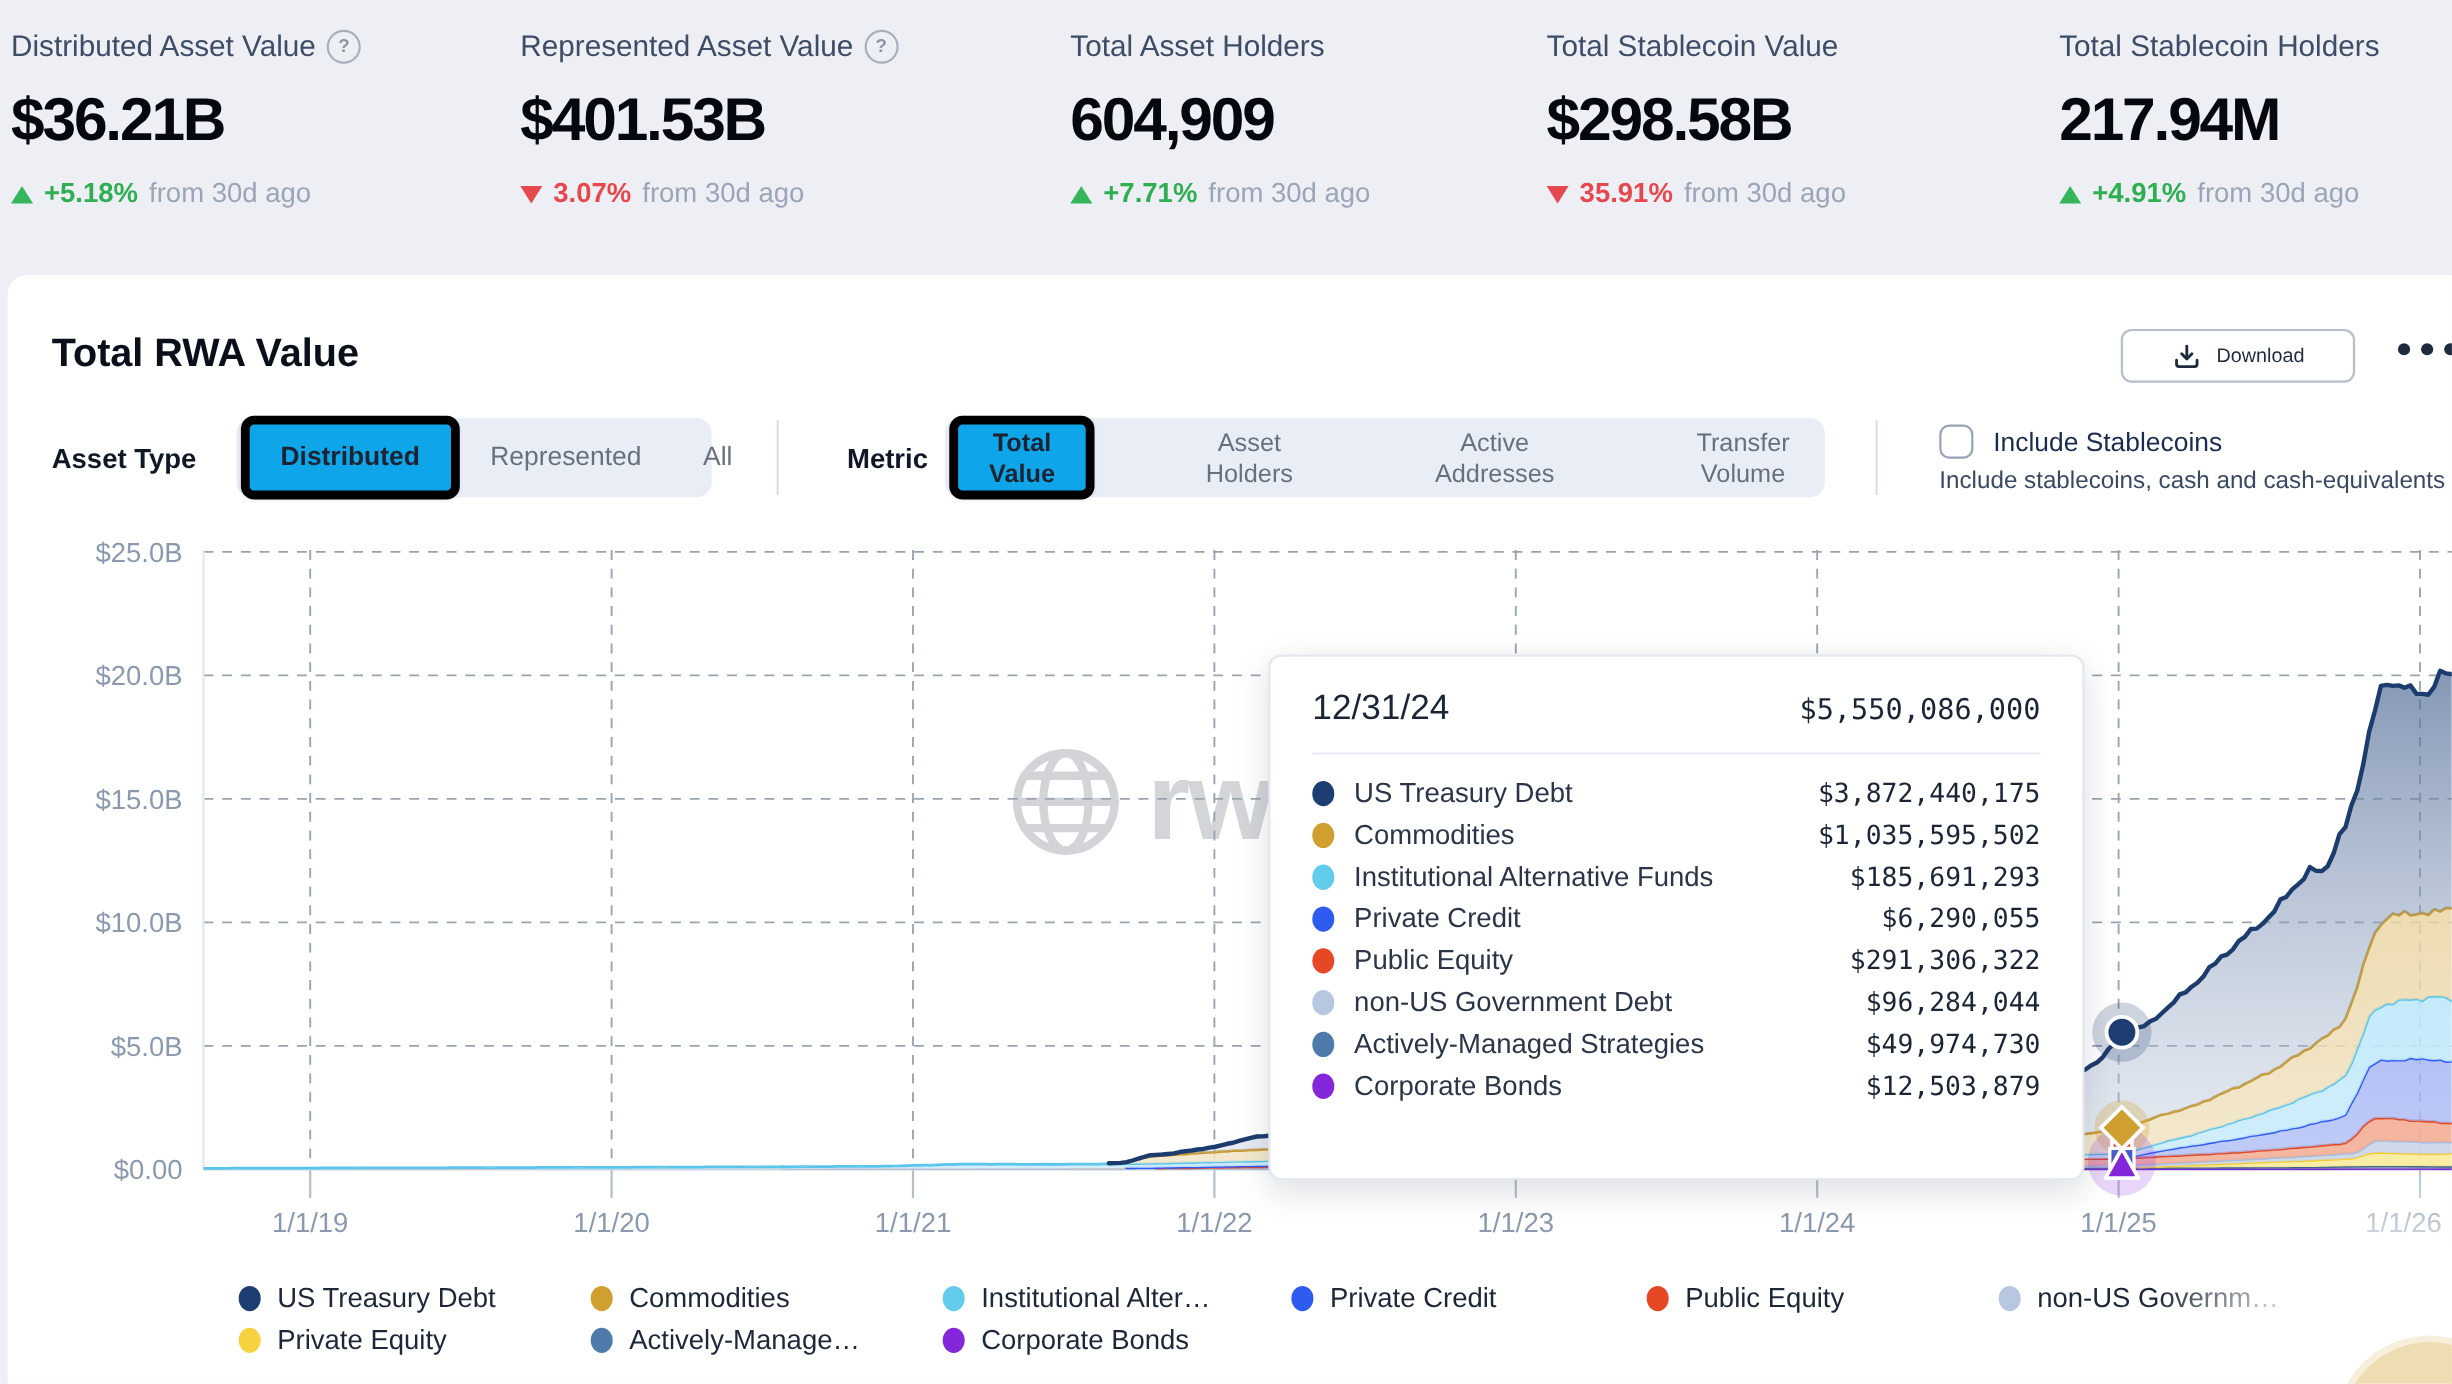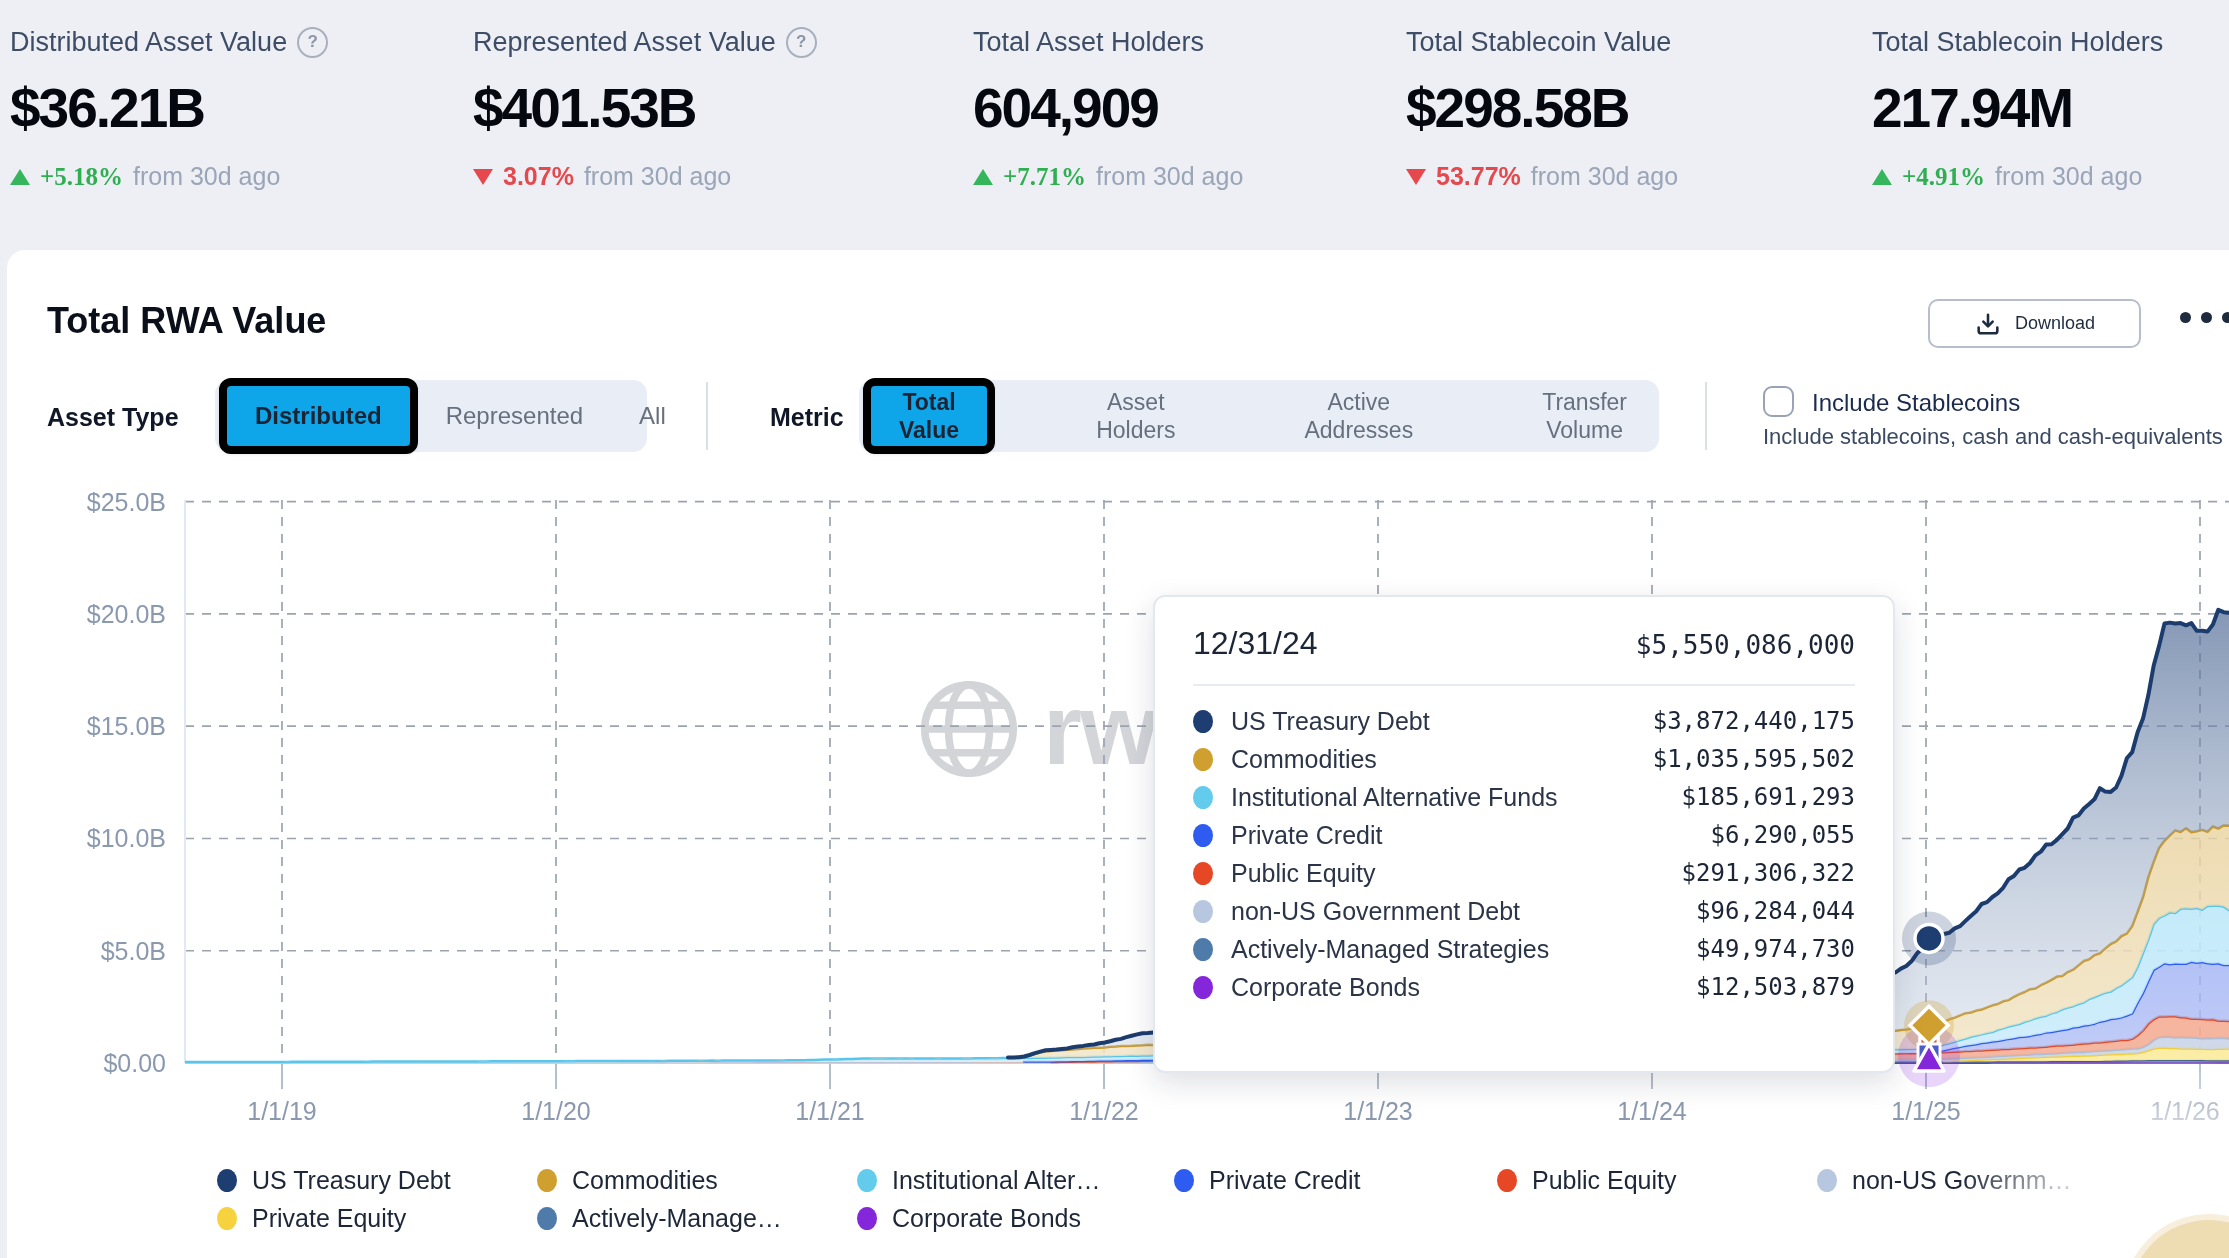--- a/index.html
+++ b/index.html
@@ -12,21 +12,21 @@
   .stat{position:absolute;top:24px;height:180px;}
   .stat .lbl{display:flex;align-items:center;gap:10px;font-size:27px;color:#3e4d66;height:36px;}
   .help{width:27px;height:27px;border:2px solid #a8b0be;border-radius:50%;display:inline-flex;
         align-items:center;justify-content:center;font-size:17px;color:#8b95a6;font-weight:700;}
   .stat .val{margin-top:16px;font-size:55px;font-weight:700;color:#06080f;letter-spacing:-2px;}
   .stat .delta{margin-top:22px;display:flex;align-items:center;gap:10px;font-size:25px;color:#9aa5b8;}
   .tri{width:0;height:0;display:inline-block;}
   .tri.up{border-left:10px solid transparent;border-right:10px solid transparent;border-bottom:16px solid #35b65c;}
   .tri.down{border-left:10px solid transparent;border-right:10px solid transparent;border-top:16px solid #e5484d;}
   .pct{font-weight:700;}
-  .pct.up{color:#2fae52;font-family:Liberation Serif, serif;} .pct.down{color:#e5484d;}
+  .pct.up{color:#2fae52;} .pct.down{color:#e5484d;}
   
   .card{position:absolute;left:7px;top:250px;width:2240px;height:1030px;background:#ffffff;border-radius:18px;}
   .card-title{position:absolute;left:47px;top:300px;font-size:36px;font-weight:700;color:#0a0f1a;margin:0;z-index:2;}
   .dl-btn{position:absolute;left:1928px;top:299px;width:213px;height:49px;background:#fff;
           border:2px solid #b6bec9;border-radius:10px;display:flex;align-items:center;justify-content:center;
           gap:13px;font-size:18px;color:#1e2a3e;font-weight:500;cursor:pointer;z-index:2;font-family:inherit;}
   .menu-dots{position:absolute;left:2180px;top:312px;display:flex;gap:10px;z-index:2;cursor:pointer;}
   .menu-dots i{width:11px;height:11px;border-radius:50%;background:#1e2a3e;display:block;}
   
   .ctl-label{position:absolute;font-size:25px;font-weight:700;color:#101828;z-index:2;line-height:30px;}
@@ -108,21 +108,21 @@
         <span>from 30d ago</span>
       </div>
     </div>
     <div class="stat" style="left: 1406px;">
       <div class="lbl">
         <span>Total Stablecoin Value</span>
       </div>
       <div class="val">$298.58B</div>
       <div class="delta">
         <span class="tri down"></span>
-        <span class="pct down">53.77%</span>
+        <span class="pct down">35.91%</span>
         <span>from 30d ago</span>
       </div>
     </div>
     <div class="stat" style="left: 1872px;">
       <div class="lbl">
         <span>Total Stablecoin Holders</span>
       </div>
       <div class="val">217.94M</div>
       <div class="delta">
         <span class="tri up"></span>

